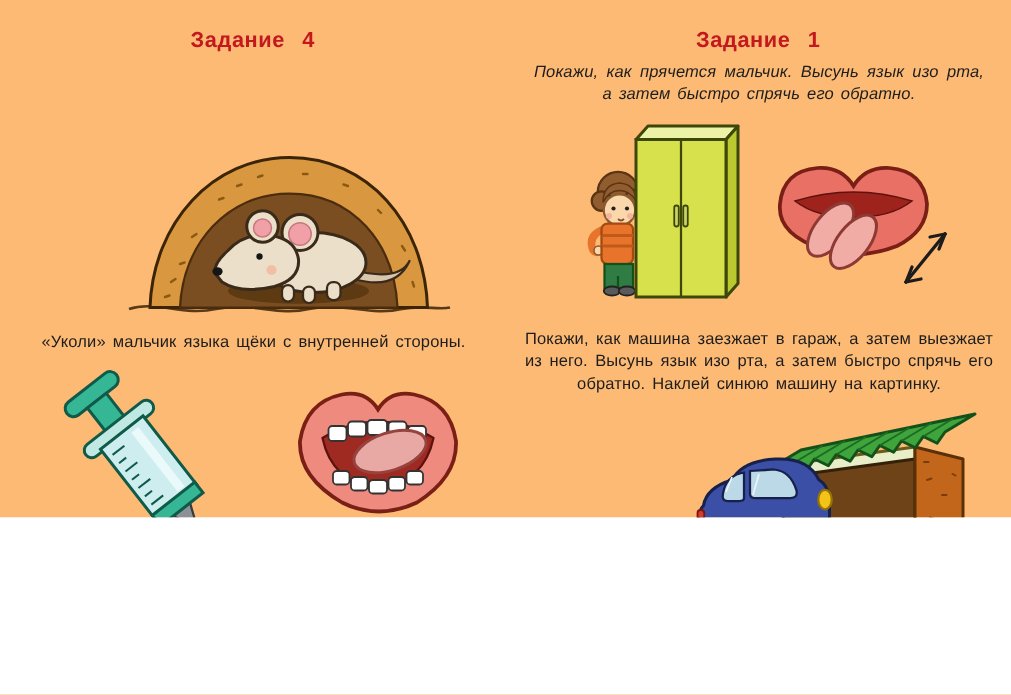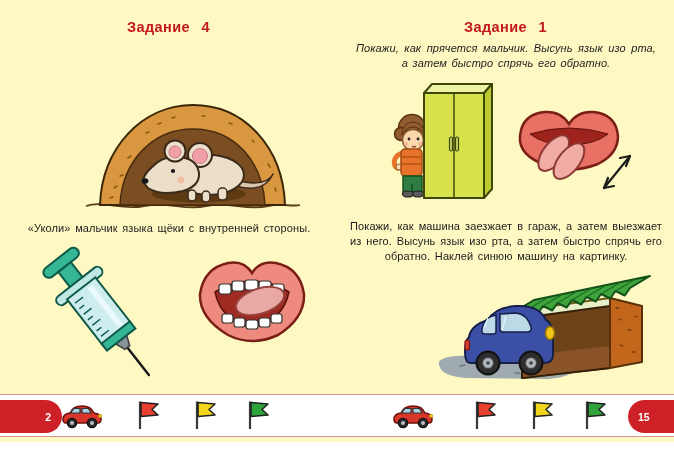--- a/index.html
+++ b/index.html
@@ -1,16 +1,16 @@
 <!DOCTYPE html>
 <html><head>
 <meta charset="utf-8">
 <style>
   html,body{margin:0;padding:0;background:#ffffff;}
-  .spread{position:relative;width:674px;height:442px;background:#fef9c3;overflow:hidden;
+  .spread{position:relative;width:674px;height:345px;background:#fdba74;overflow:hidden;
           font-family:"Liberation Sans",sans-serif;color:#1d1d1d;}
   .page{position:absolute;top:0;height:394px;width:337px;}
   .page.left{left:0;}
   .page.right{left:337px;}
   .task-heading{position:absolute;top:19px;left:0;right:0;text-align:center;
     font-size:14.5px;font-weight:700;color:#c2181e;letter-spacing:.4px;word-spacing:7px;}
   .body-text{font-size:11px;line-height:15px;text-align:justify;text-align-last:center;
     letter-spacing:.1px;word-spacing:1.5px;color:#1d1d1d;margin:0;position:absolute;}
   .intro-left{top:41px;left:21px;width:296px;}
   .caption-left{top:221px;left:12px;width:314px;text-align:center;text-align-last:center;}

